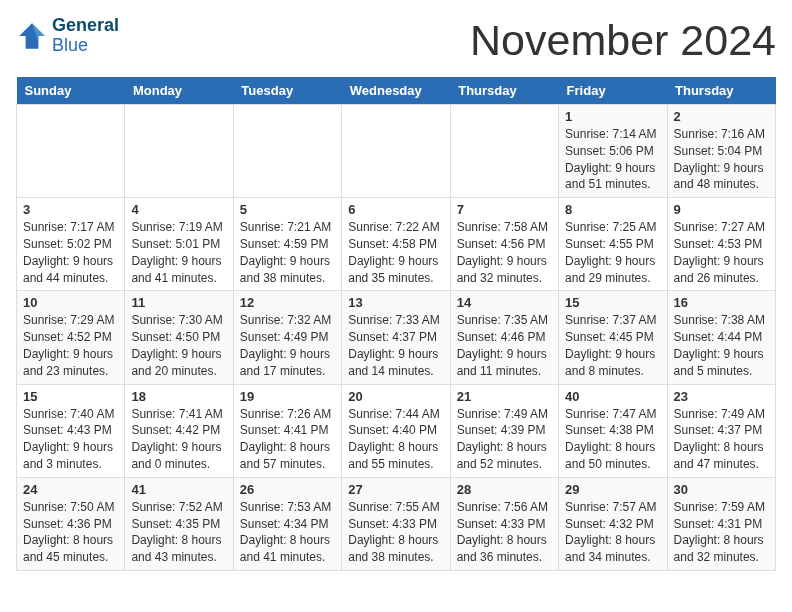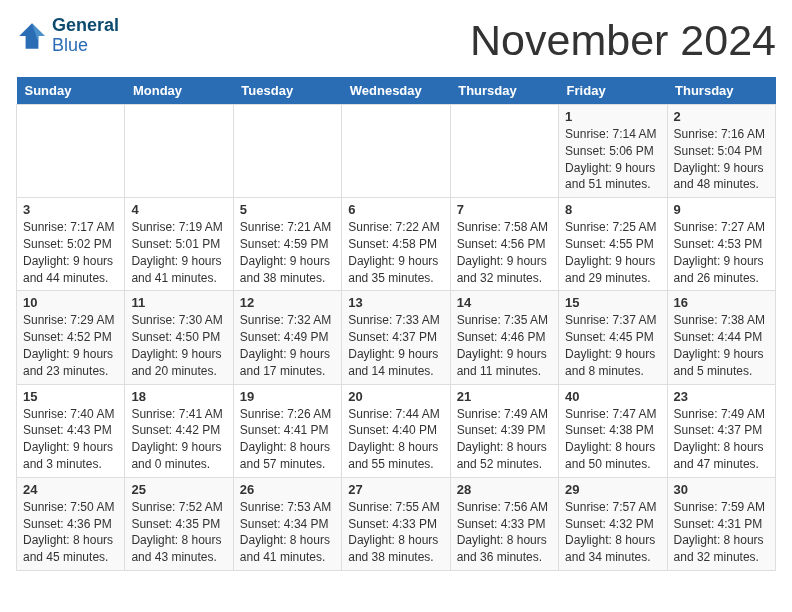--- a/index.html
+++ b/index.html
@@ -304,21 +304,21 @@
       </tr>
       <tr>
         <td>
           <span class="day-number">24</span>
           <div class="day-info">Sunrise: 7:50 AM
 Sunset: 4:36 PM
 Daylight: 8 hours
 and 45 minutes.</div>
         </td>
         <td>
-          <span class="day-number">25</span>
+          <span class="day-number">41</span>
           <div class="day-info">Sunrise: 7:52 AM
 Sunset: 4:35 PM
 Daylight: 8 hours
 and 43 minutes.</div>
         </td>
         <td>
           <span class="day-number">26</span>
           <div class="day-info">Sunrise: 7:53 AM
 Sunset: 4:34 PM
 Daylight: 8 hours

